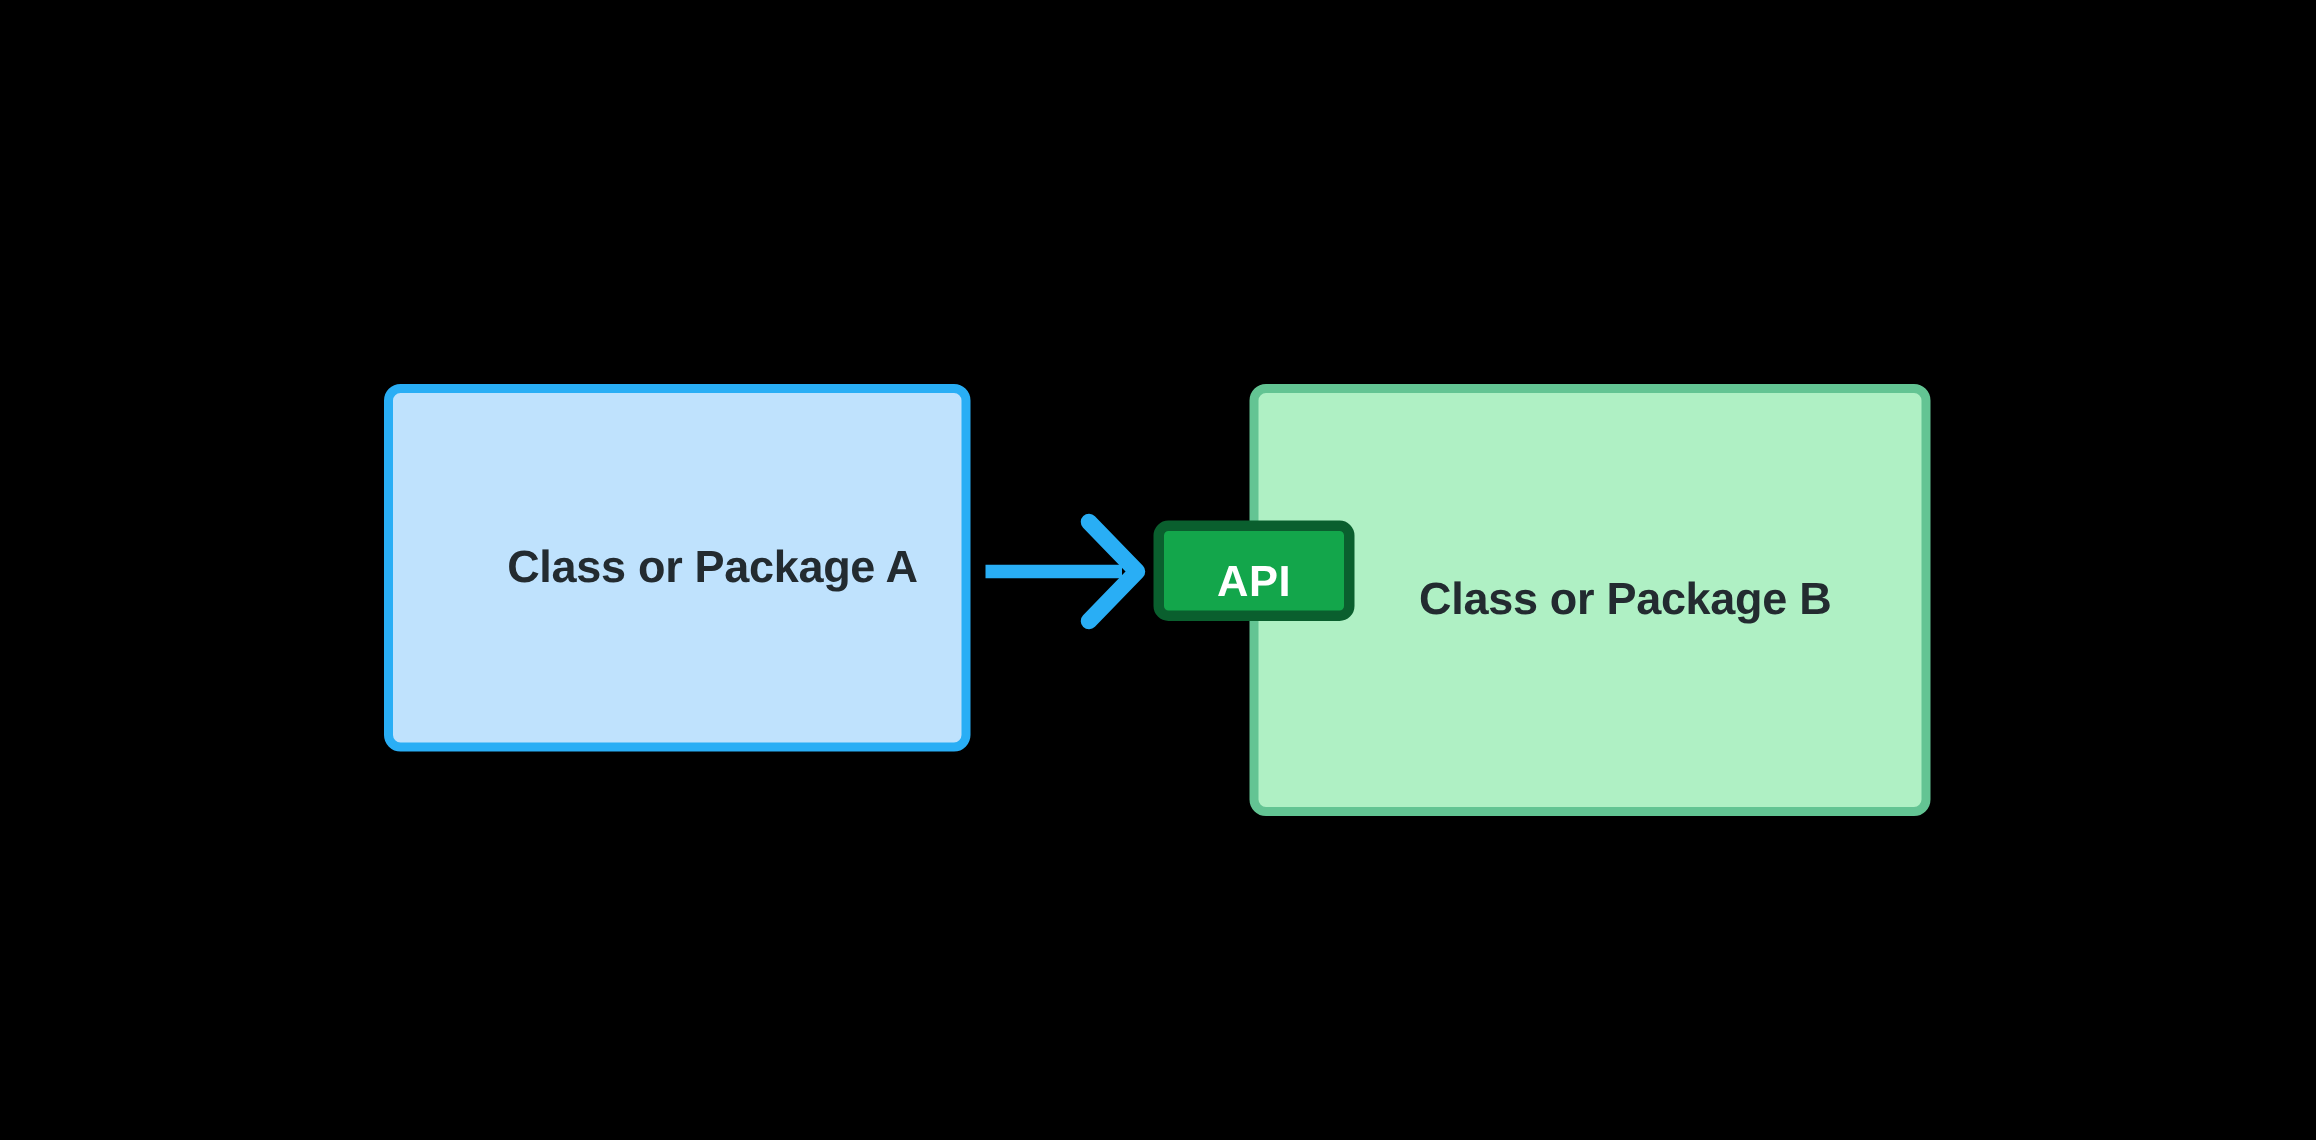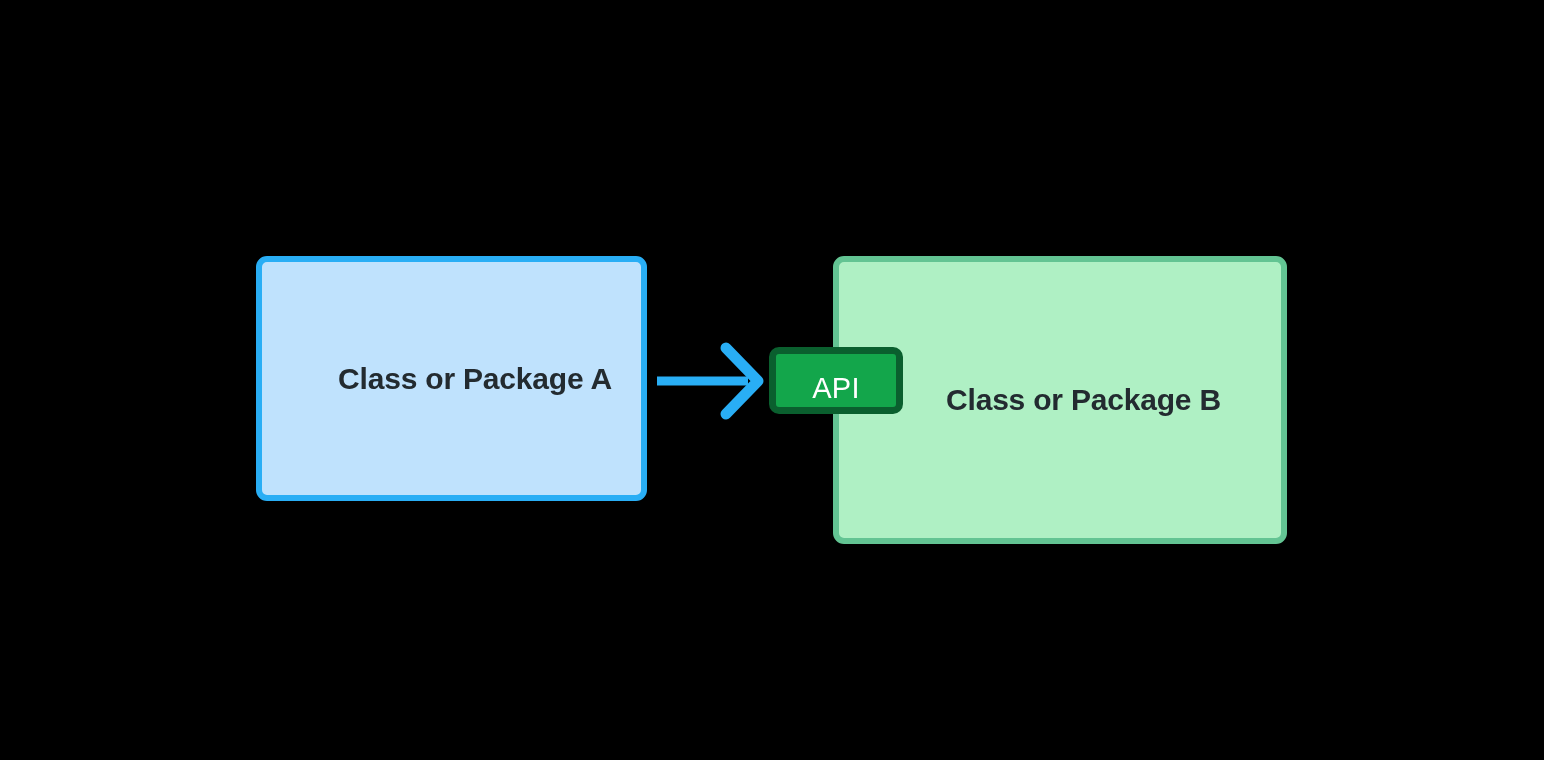--- a/index.html
+++ b/index.html
@@ -89,21 +89,21 @@
     border-radius: 10px;
     background: #13a64b;
     display: flex;
     align-items: center;
     justify-content: center;
     z-index: 5;
   }
 
   .api-label {
     font-size: 29px;
-    font-weight: normal;
+    font-weight: bold;
     color: #ffffff;
     line-height: 1;
     letter-spacing: 0.3px;
     user-select: none;
     margin-top: 16px;
   }
 </style>
 </head>
 <body>
 

